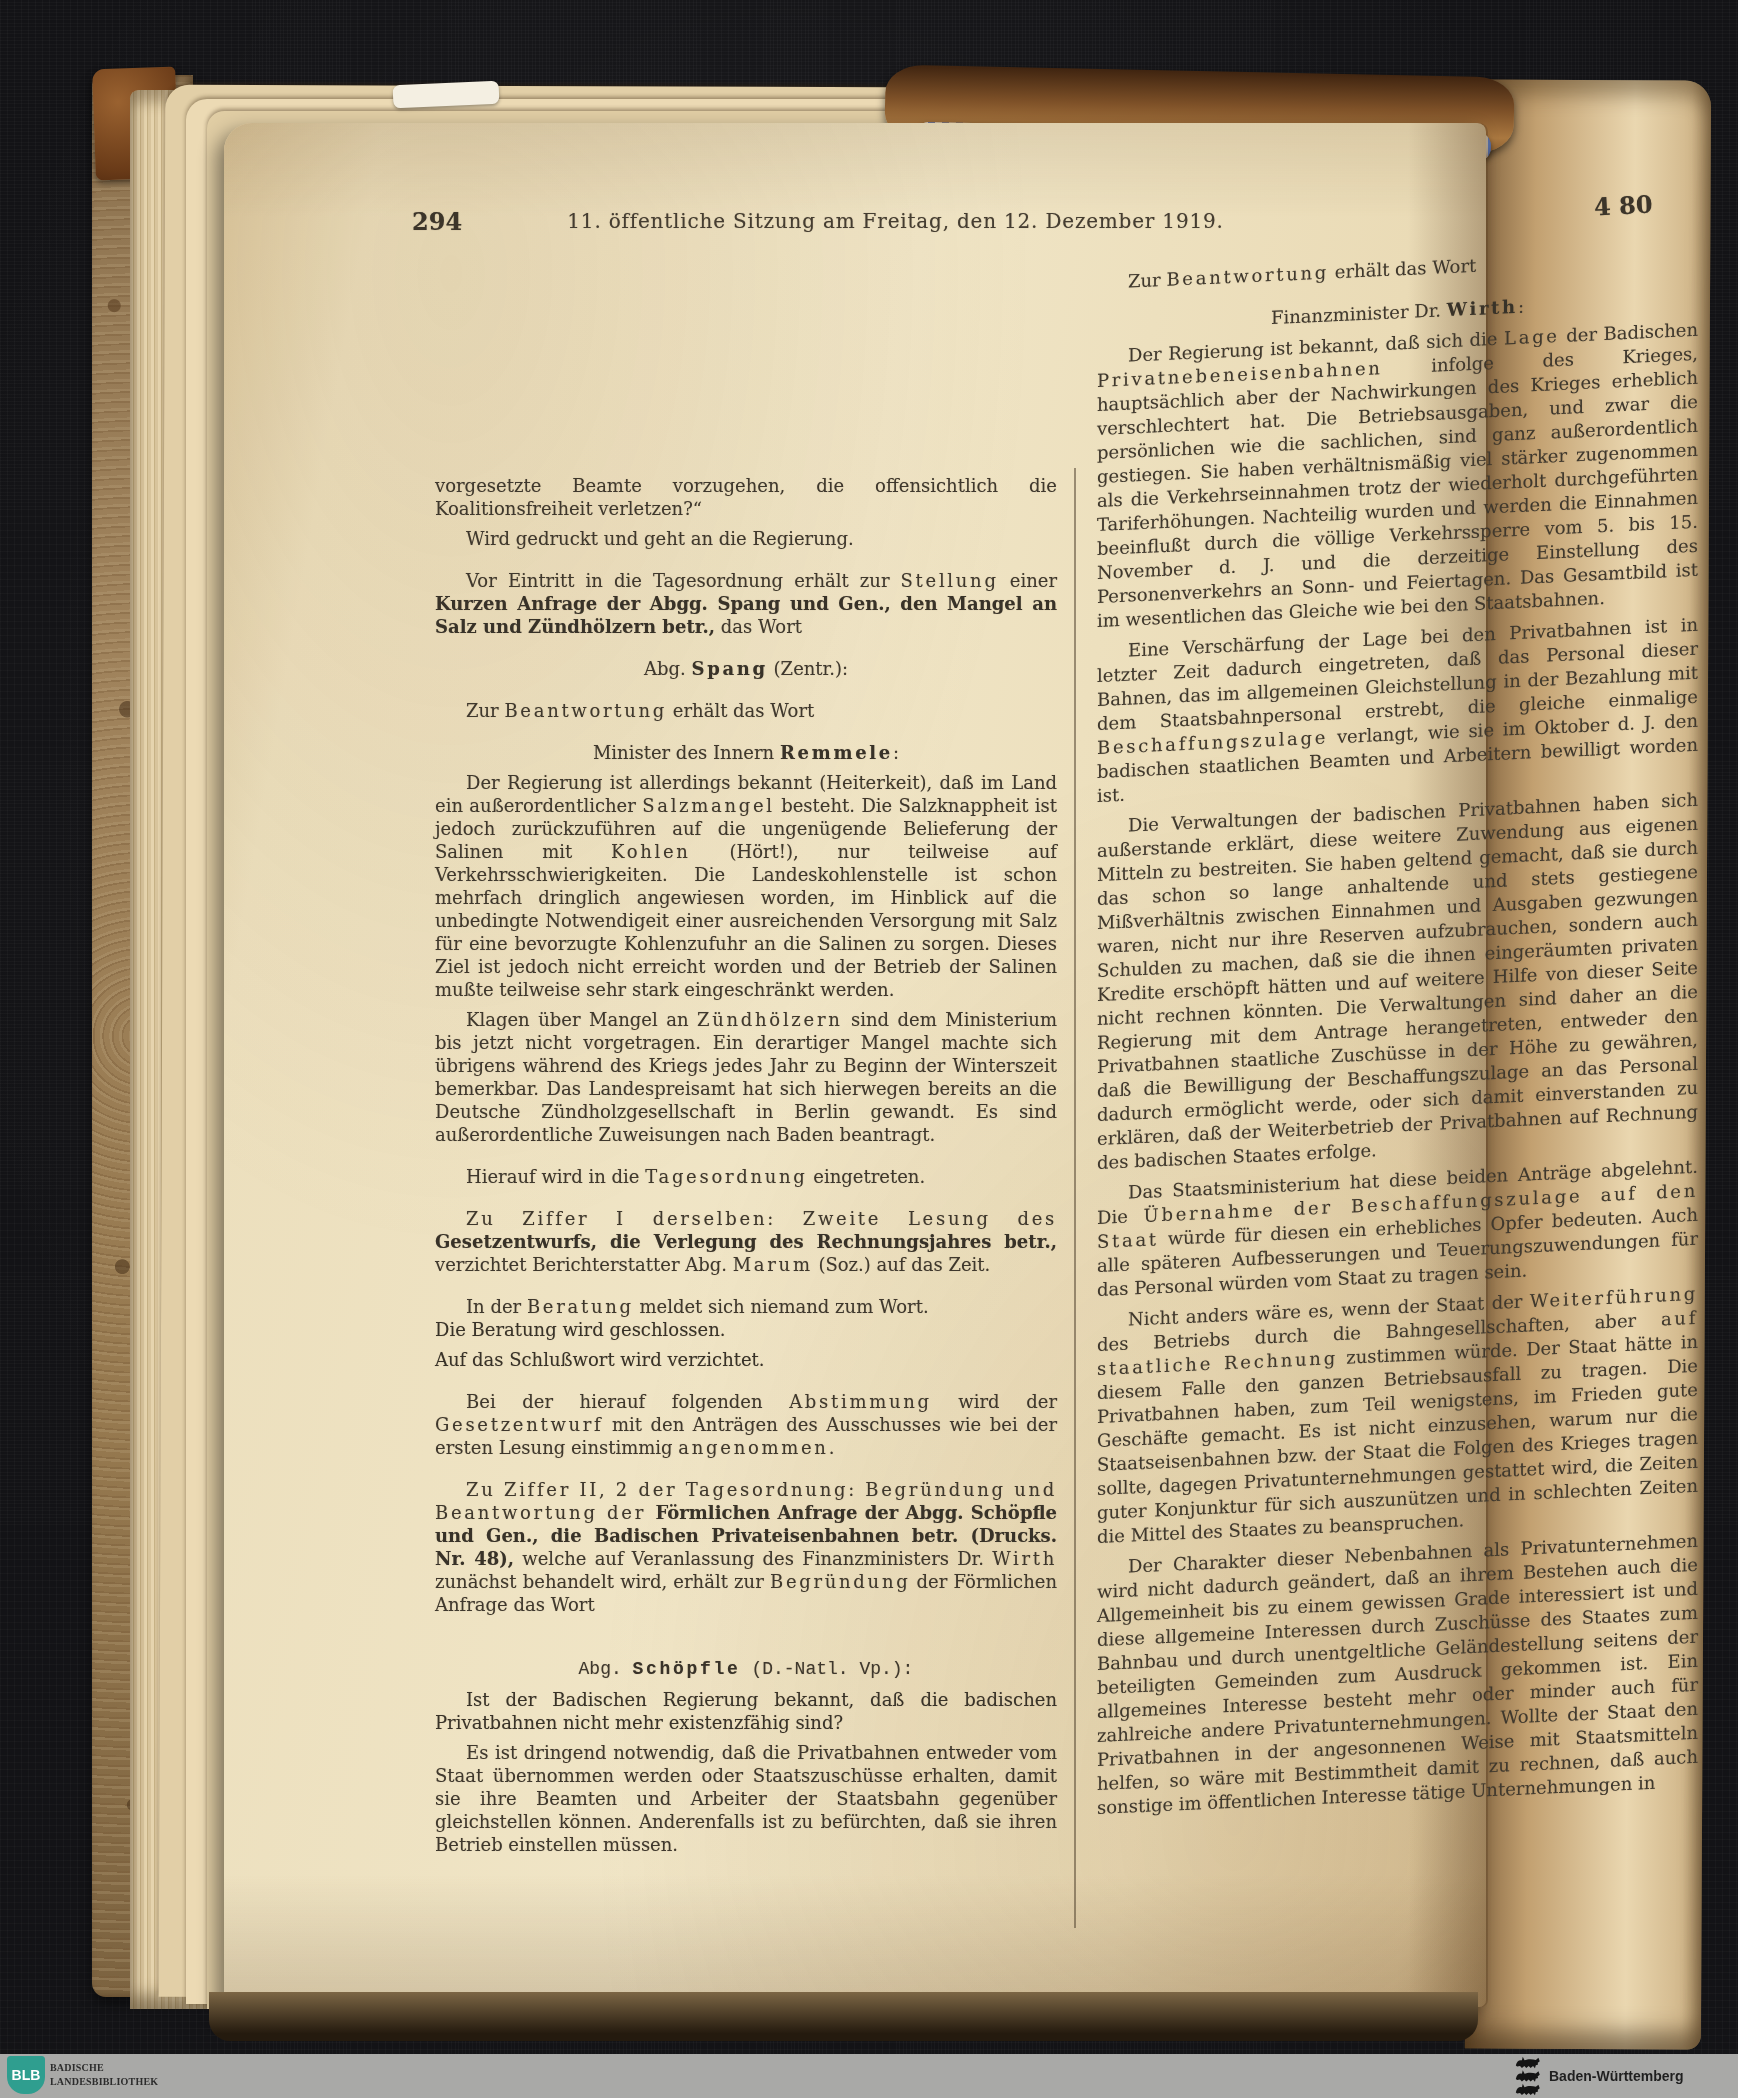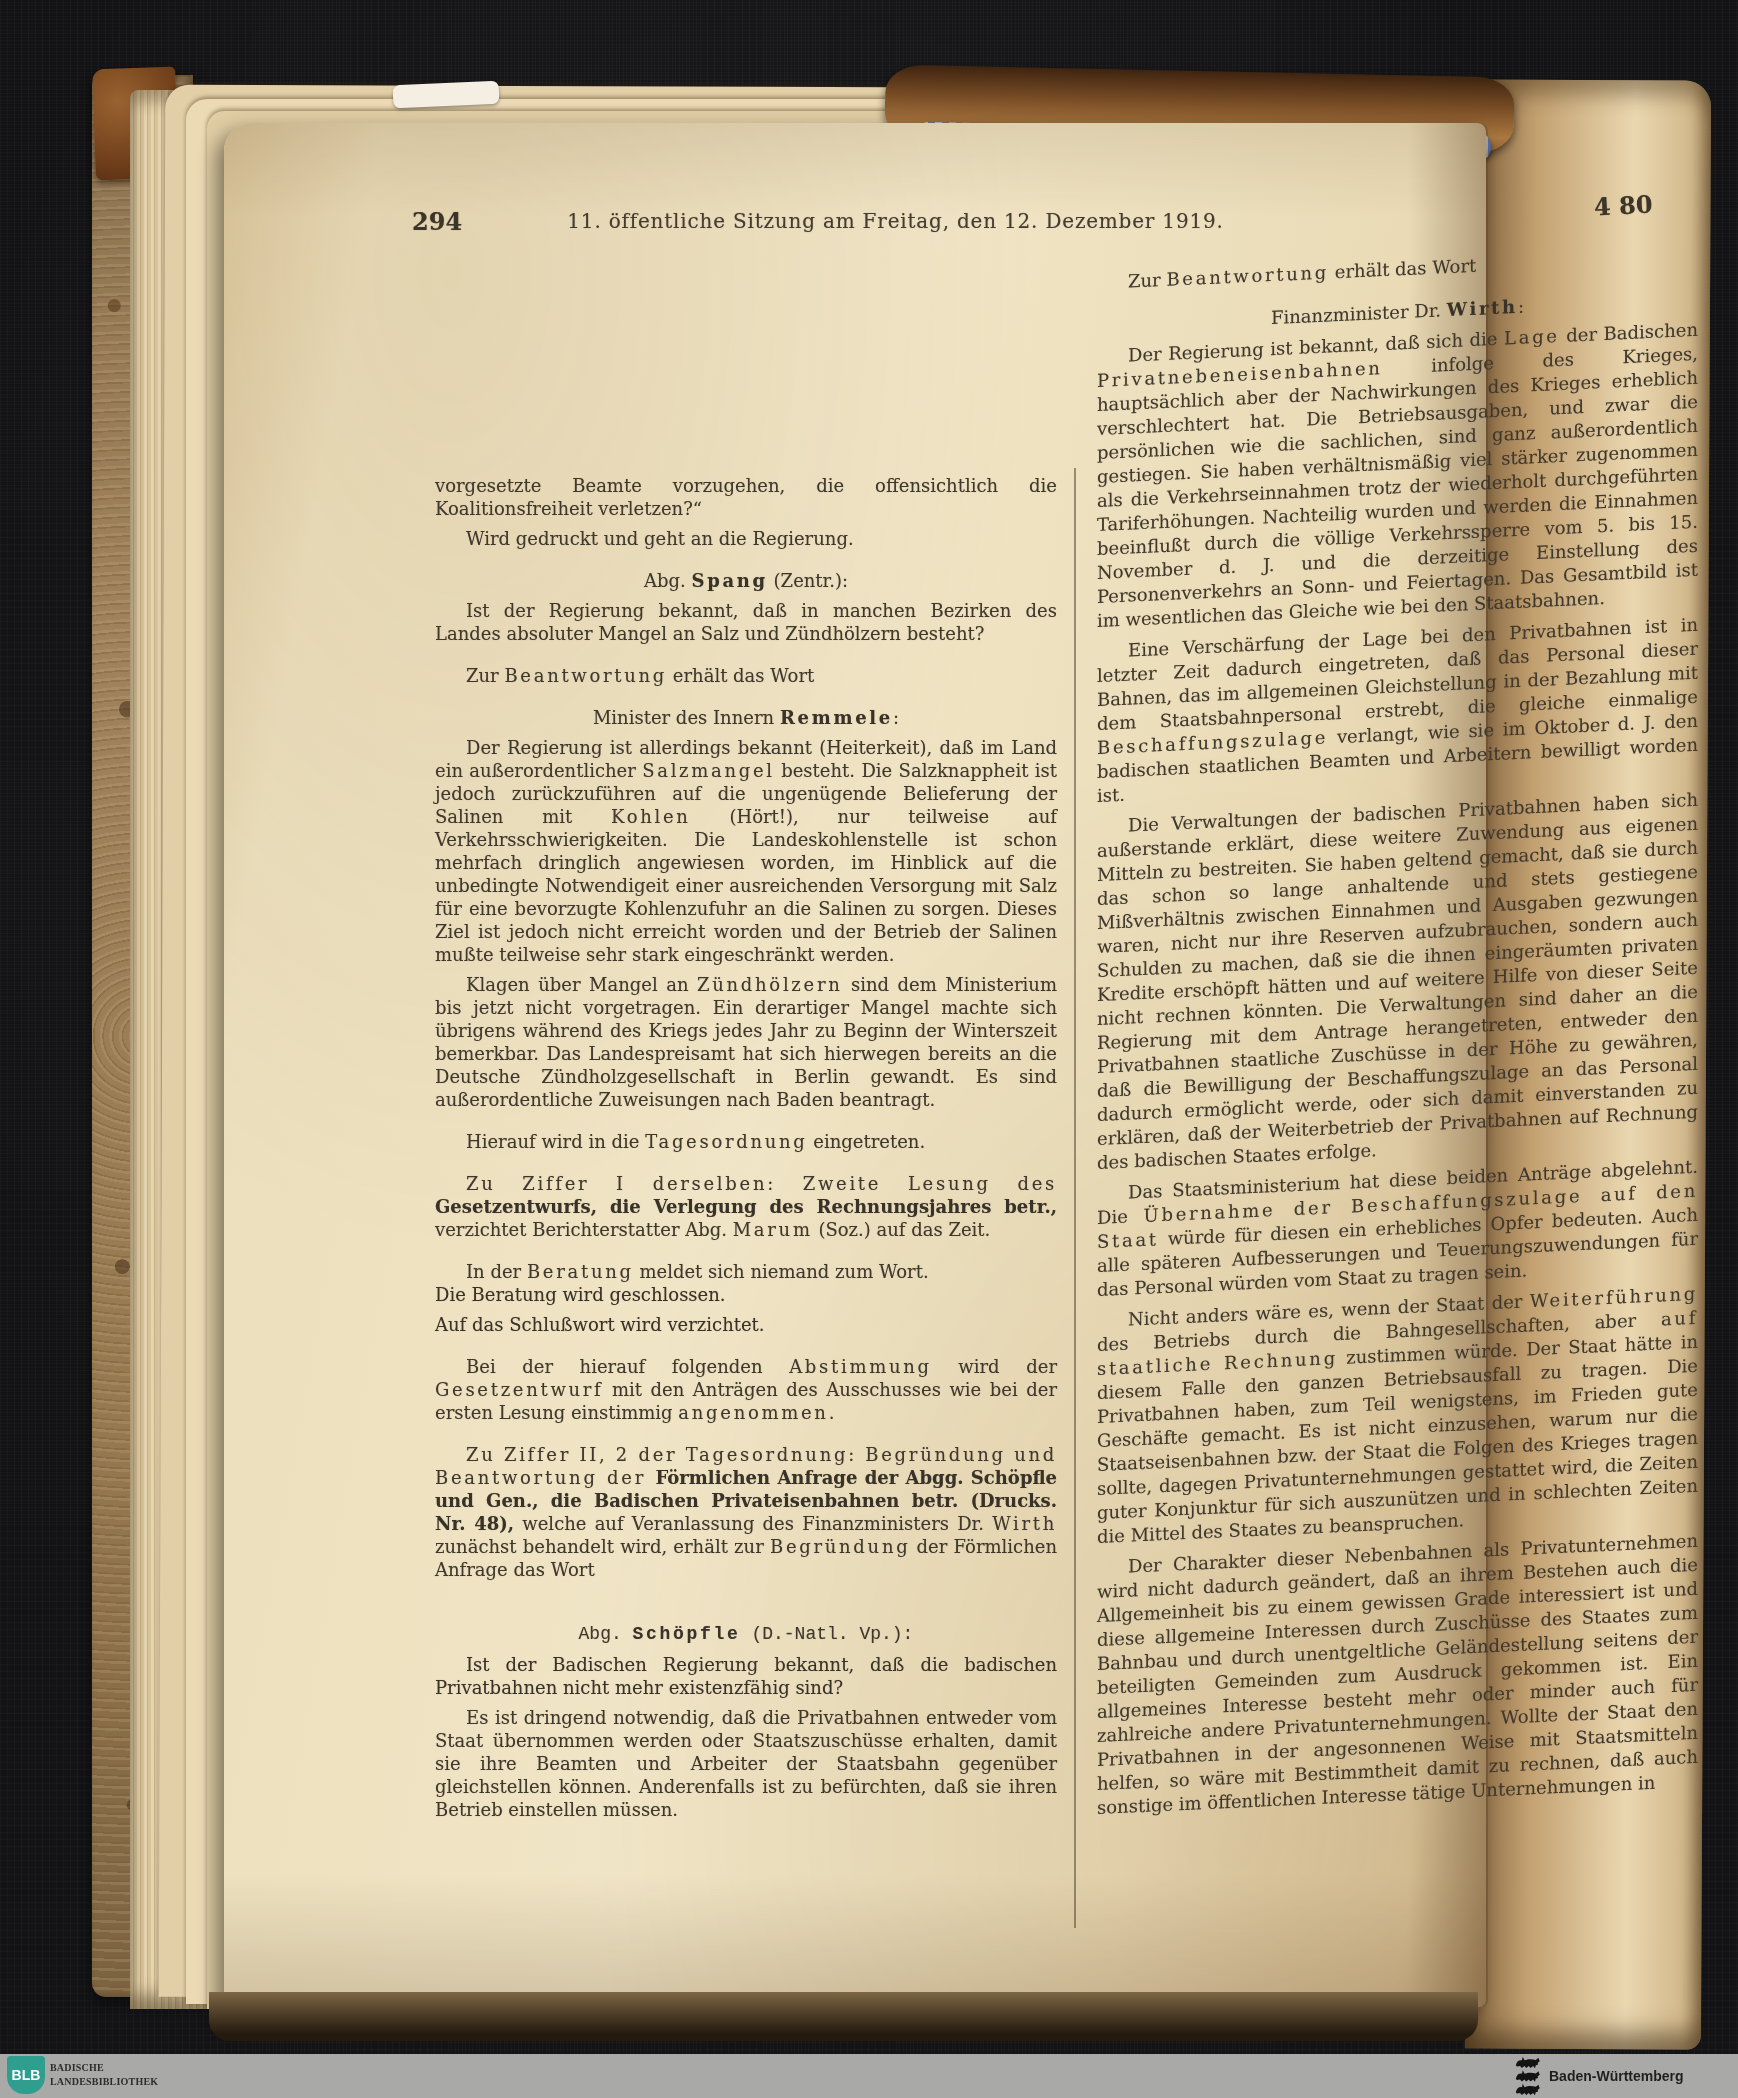--- a/index.html
+++ b/index.html
@@ -163,22 +163,22 @@
   <div class="bottom-edge-fix"></div>
 
   <div id="pagenum-left" class="pagenum">294</div>
   <div id="header-title">11. öffentliche Sitzung am Freitag, den 12. Dezember 1919.</div>
   <div id="pagenum-right" class="pagenum">4 80</div>
 
   <div id="column-divider"></div>
   <div id="left-col" class="col">
       <p class="blk "><span class="">vorgesetzte Beamte vorzugehen, die offensichtlich die Koalitionsfreiheit verletzen?“</span></p>
       <p class="blk ind mt-s"><span class="">Wird gedruckt und geht an die Regierung.</span></p>
+      <p class="blk ind mt-l"><span class="">Vor Eintritt in die Tagesordnung erhält zur </span><span class="sp">Stellung</span><span class=""> einer </span><span class="b ">Kurzen Anfrage der Abgg. Spang und Gen., den Mangel an Salz und Zündhölzern betr.,</span><span class=""> das Wort</span></p>
       <p class="blk ctr mt-l"><span class="">Abg. </span><span class="b sp">Spang</span><span class=""> (Zentr.):</span></p>
-      <p class="blk ind mt-s"><span class="">Ist der Regierung bekannt, daß in manchen Bezirken des Landes absoluter Mangel an Salz und Zündhölzern besteht?</span></p>
       <p class="blk ind mt-l"><span class="">Zur </span><span class="sp">Beantwortung</span><span class=""> erhält das Wort</span></p>
       <p class="blk ctr mt-l"><span class="">Minister des Innern </span><span class="b sp">Remmele</span><span class="">:</span></p>
       <p class="blk ind mt-s"><span class="">Der Regierung ist allerdings bekannt (Heiterkeit), daß im Land ein außerordentlicher </span><span class="sp">Salzmangel</span><span class=""> besteht. Die Salzknappheit ist jedoch zurückzuführen auf die ungenügende Belieferung der Salinen mit </span><span class="sp">Kohlen</span><span class=""> (Hört!), nur teilweise auf Verkehrsschwierigkeiten. Die Landeskohlenstelle ist schon mehrfach dringlich angewiesen worden, im Hinblick auf die unbedingte Notwendigeit einer ausreichenden Versorgung mit Salz für eine bevorzugte Kohlenzufuhr an die Salinen zu sorgen. Dieses Ziel ist jedoch nicht erreicht worden und der Betrieb der Salinen mußte teilweise sehr stark eingeschränkt werden.</span></p>
       <p class="blk ind mt-s"><span class="">Klagen über Mangel an </span><span class="sp">Zündhölzern</span><span class=""> sind dem Ministerium bis jetzt nicht vorgetragen. Ein derartiger Mangel machte sich übrigens während des Kriegs jedes Jahr zu Beginn der Winterszeit bemerkbar. Das Landespreisamt hat sich hierwegen bereits an die Deutsche Zündholzgesellschaft in Berlin gewandt. Es sind außerordentliche Zuweisungen nach Baden beantragt.</span></p>
       <p class="blk ind mt-l"><span class="">Hierauf wird in die </span><span class="sp">Tagesordnung</span><span class=""> eingetreten.</span></p>
       <p class="blk ind mt-l"><span class="sp">Zu Ziffer I derselben: Zweite Lesung des</span><span class=""> </span><span class="b ">Gesetzentwurfs, die Verlegung des Rechnungsjahres betr.,</span><span class=""> verzichtet Berichterstatter Abg. </span><span class="sp">Marum</span><span class=""> (Soz.) auf das Zeit.</span></p>
       <p class="blk ind mt-l"><span class="">In der </span><span class="sp">Beratung</span><span class=""> meldet sich niemand zum Wort.</span></p>
       <p class="blk bold"><span class="">Die Beratung wird geschlossen.</span></p>
       <p class="blk bold mt-s"><span class="">Auf das Schlußwort wird verzichtet.</span></p>
       <p class="blk ind mt-l"><span class="">Bei der hierauf folgenden </span><span class="sp">Abstimmung</span><span class=""> wird der </span><span class="sp">Gesetzentwurf</span><span class=""> mit den Anträgen des Ausschusses wie bei der ersten Lesung einstimmig </span><span class="sp">angenommen</span><span class="">.</span></p>

